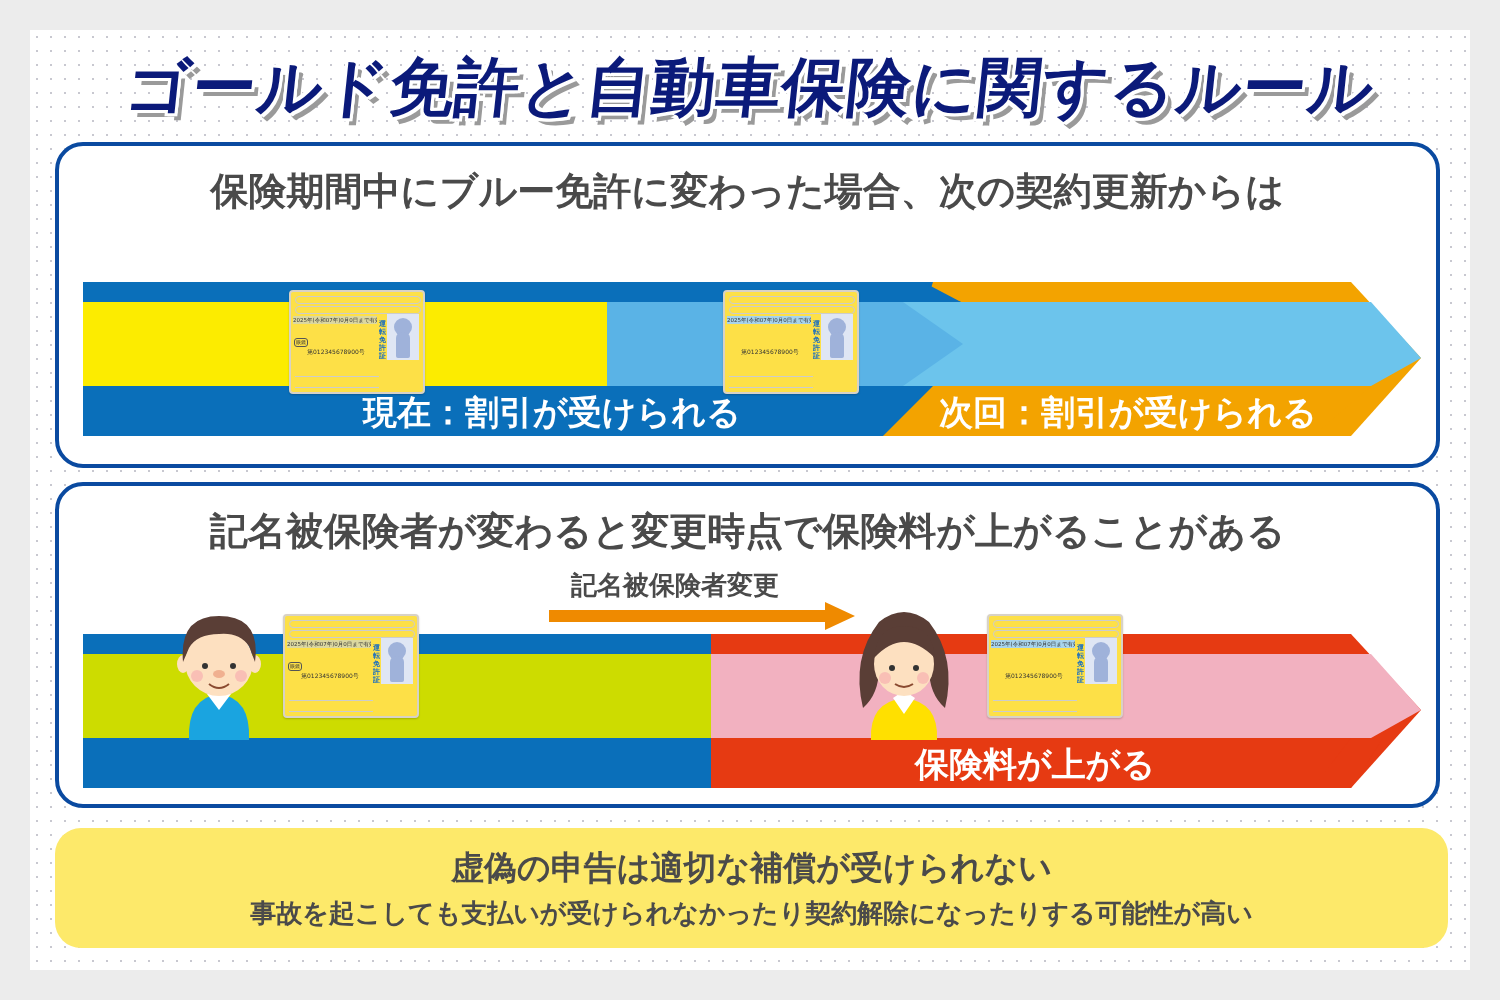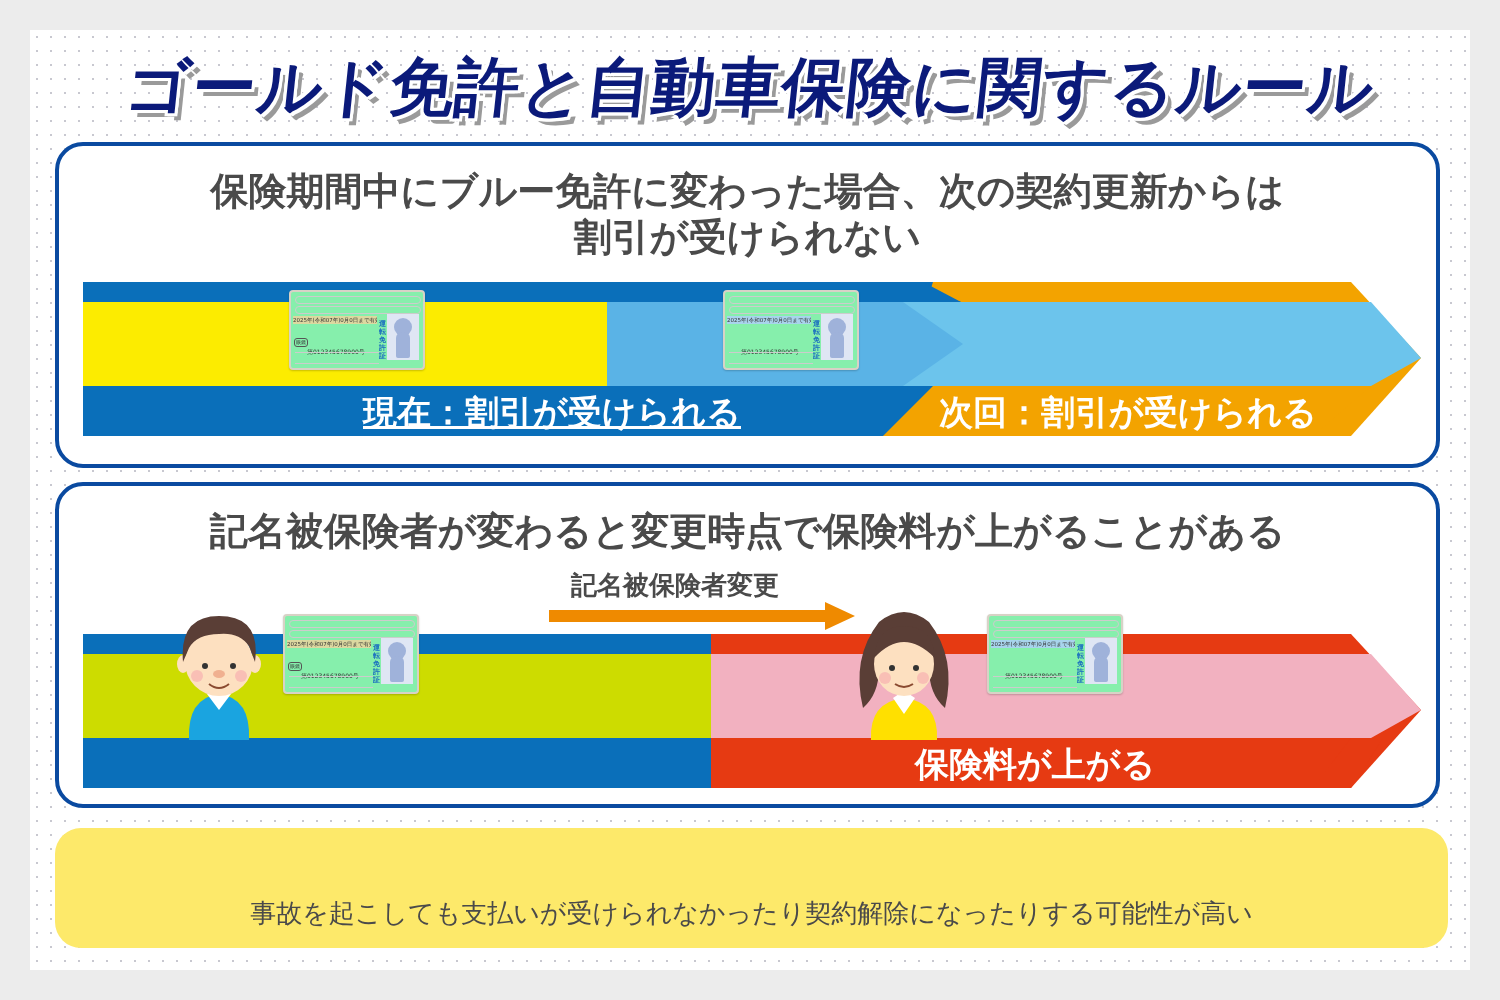--- a/index.html
+++ b/index.html
@@ -38,21 +38,21 @@
     }
     .panel-1 .panel-heading { top: 22px; }
     .panel-2 .panel-heading { top: 22px; }
     .band { position: absolute; }
     .label {
       position: absolute; color: #ffffff; font-weight: 800; font-size: 34px;
       white-space: nowrap; line-height: 40px;
     }
     
     .card {
-      position: absolute; width: 136px; height: 80px; background: #86efac;
+      position: absolute; width: 136px; height: 104px; background: #fde047;
       border: 2px solid #d8d2c6; border-radius: 4px; box-sizing: border-box;
       box-shadow: 0 1px 2px rgba(0,0,0,0.2);
       font-family: "DejaVu Sans", sans-serif;
     }
     .card .row1 { position: absolute; left: 4px; top: 4px; width: 124px; height: 6px; border: 1px solid #ccc; border-radius: 4px; }
     .card .row2 { position: absolute; left: 4px; top: 14px; width: 124px; height: 6px; border: 1px solid #ccc; border-radius: 4px; }
     .card .expiry { position: absolute; left: 2px; top: 24px; width: 84px; height: 8px; font-size: 5.5px; line-height: 8px; color: #333; white-space: nowrap; overflow: hidden; }
     .card.gold .expiry { background: #dcd8a0; }
     .card.blue .expiry { background: #a8d4ec; }
     .card .cond { position: absolute; left: 3px; top: 46px; font-size: 5px; border: 1px solid #555; border-radius: 3px; padding: 0 1px; color: #333; line-height: 7px; }
@@ -68,34 +68,33 @@
     .footer {
       position: absolute; left: 55px; top: 828px; width: 1393px; height: 120px;
       background: #fde96a; border-radius: 26px;
     }
     .footer-title {
       position: absolute; left: 0; top: 18px; width: 100%; text-align: center;
       font-size: 33px; font-weight: 900; color: #4a4a4a; margin: 0;
     }
     .footer-sub {
       position: absolute; left: 0; top: 68px; width: 100%; text-align: center;
-      font-size: 26px; font-weight: 400; color: #4a4a4a;
+      font-size: 26px; font-weight: 700; color: #4a4a4a;
     }
   </style>
 </head>
 <body>
 
 <div class="canvas"></div>
 
 <h1 class="main-title">ゴールド免許と自動車保険に関するルール</h1>
 
 <section class="panel panel-1">
   <h2 class="panel-heading">
     <span>保険期間中にブルー免許に変わった場合、次の契約更新からは</span><br>
-    <span>割引が受けられない</span>
   </h2>
 
   <svg class="band" style="left:24px; top:136px;" width="1340" height="156" viewBox="0 0 1340 156">
 
     <polygon points="800,0 1268,0 1338,76 1268,154 800,154" fill="#f3a300"></polygon>
 
     <polygon points="0,0 800,0 870,0 800,0 850,0 800,154 0,154" fill="#0a6fba"></polygon>
     <polygon points="0,0 820,0 878,20 878,134 800,154 0,154" fill="#0a6fba"></polygon>
 
     <polygon points="800,0 840,0 878,20 800,20" fill="#0a6fba"></polygon>
@@ -122,21 +121,21 @@
   <div class="card blue" style="left:664px; top:144px;">
     <div class="row1"></div>
       <div class="row2"></div>
     <div class="expiry">2025年(令和07年)0月0日まで有効</div>
     <div class="num">第012345678900号</div>
     <div class="vert">運転免許証</div>
     <div class="photo"></div>
     <div class="bottomlines"></div>
   </div>
 
-  <div class="label" style="left:304px; top:246px;text-decoration:underline;">現在：割引が受けられる</div>
+  <div class="label" style="left:304px; top:246px;">現在：割引が受けられる</div>
   <div class="label" style="left:880px; top:246px;">次回：割引が受けられる</div>
 </section>
 
 <section class="panel panel-2">
   <h2 class="panel-heading">記名被保険者が変わると変更時点で保険料が上がることがある</h2>
 
   <div class="arrow-label" style="left:512px; top:82px;">記名被保険者変更</div>
   <svg class="band" style="left:490px; top:116px;" width="310" height="30" viewBox="0 0 310 30">
     <rect x="0" y="8" width="280" height="12" fill="#ef8a00"></rect>
     <polygon points="276,0 306,14 276,28" fill="#ef8a00"></polygon>
@@ -195,14 +194,15 @@
     <div class="num">第012345678900号</div>
     <div class="vert">運転免許証</div>
     <div class="photo"></div>
     <div class="bottomlines"></div>
   </div>
 
   <div class="label" style="left:856px; top:258px;text-align:right;">保険料が上がる</div>
 </section>
 
 <section class="footer">
+  <h3 class="footer-title">虚偽の申告は適切な補償が受けられない</h3>
   <div class="footer-sub">事故を起こしても支払いが受けられなかったり契約解除になったりする可能性が高い</div>
 </section>
 
 </body></html>

